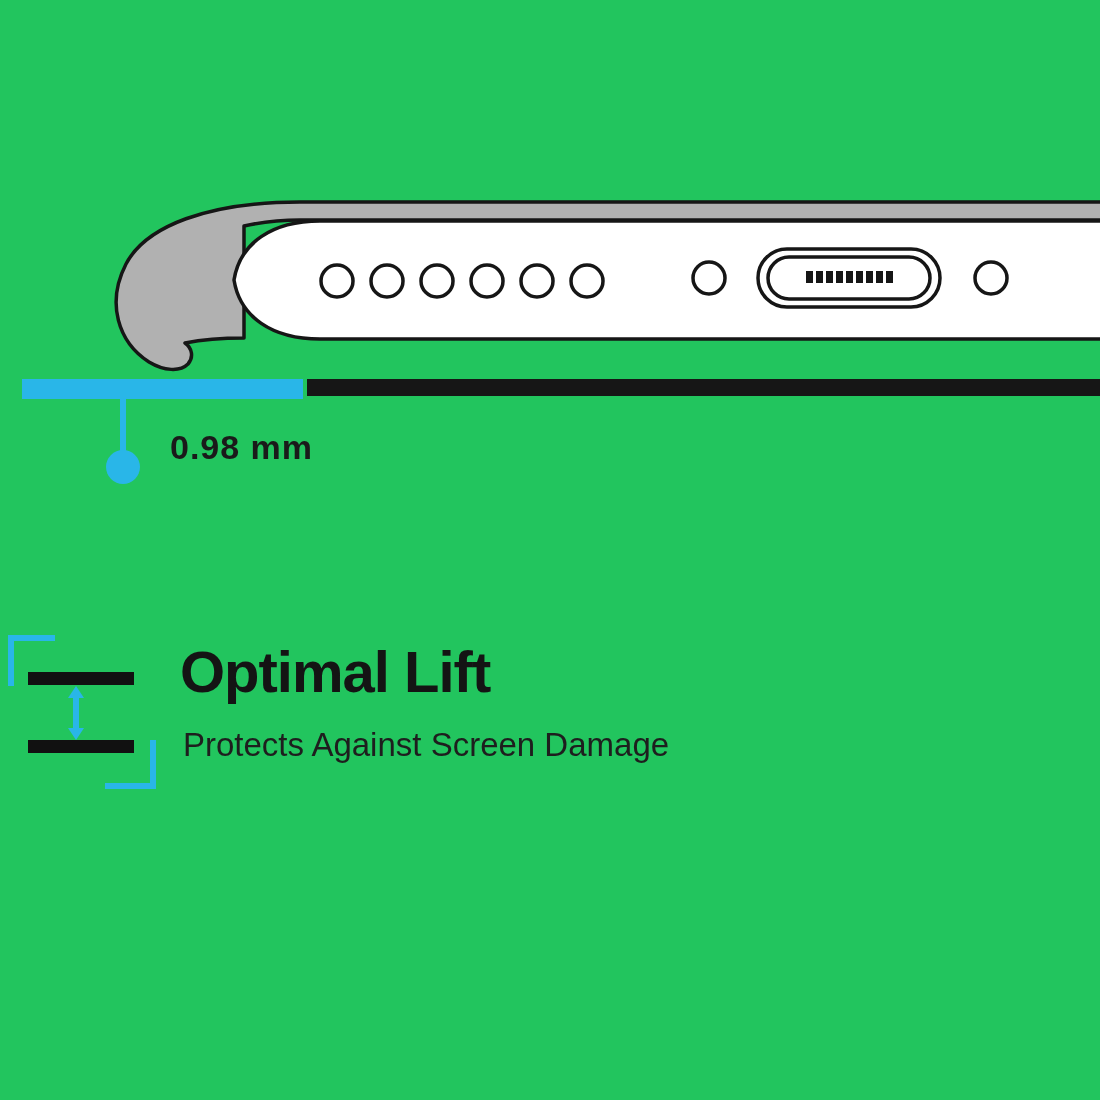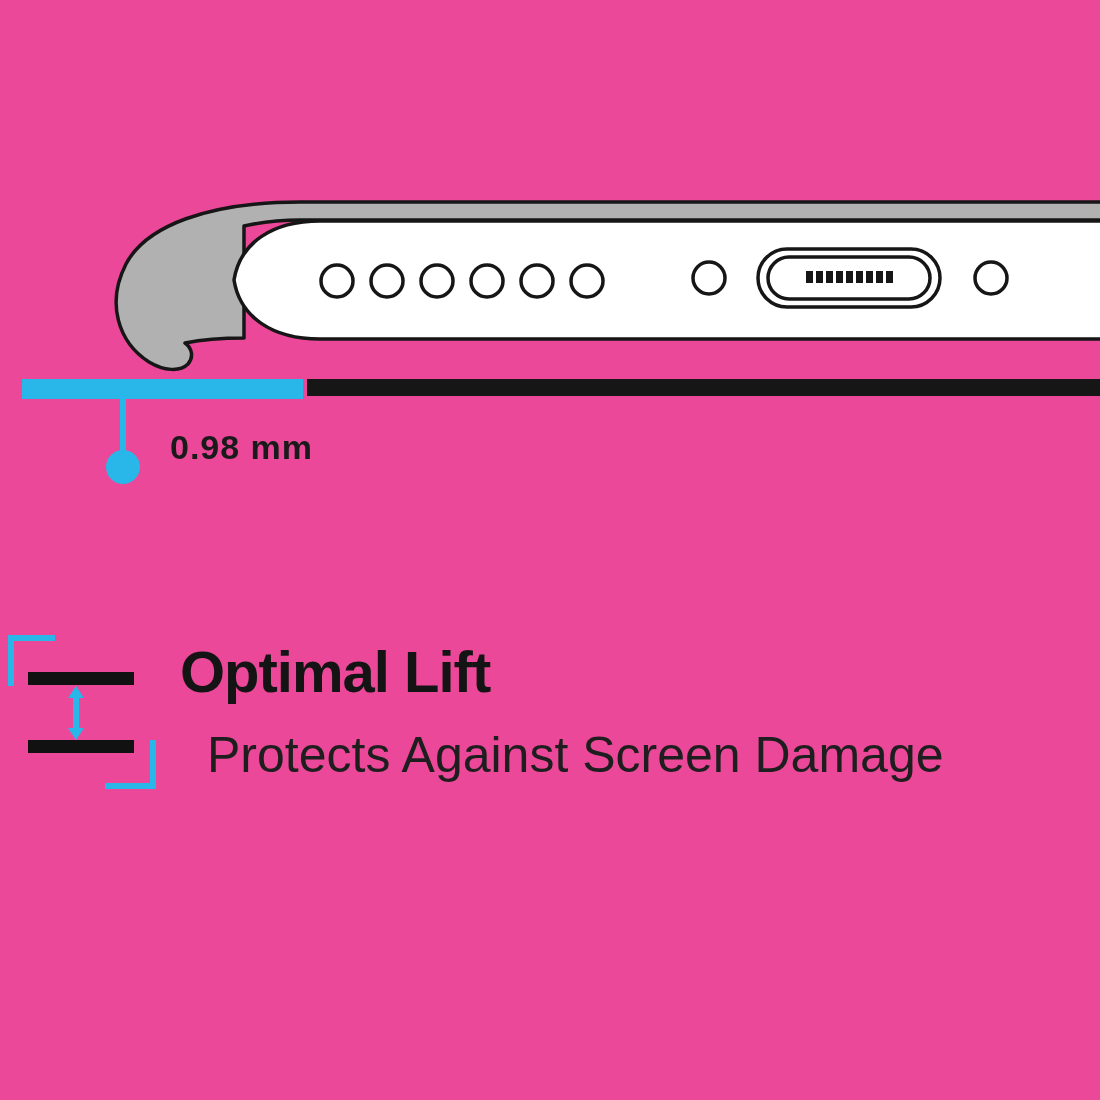--- a/index.html
+++ b/index.html
@@ -1,20 +1,20 @@
 <!DOCTYPE html>
 <html><head>
 <meta charset="utf-8">
 <style>
   html, body { margin: 0; padding: 0; background: #ffffff; }
   .page {
     position: relative;
     width: 1100px;
     height: 1100px;
-    background: #ec4899;
+    background: #22c55e;
     overflow: hidden;
     font-family: "Liberation Sans", sans-serif;
   }
   .main-illustration { position: absolute; left: 0; top: 0; }
   .outline-stroke { stroke: #161616; stroke-width: 3.5; }
   .hole { fill: #ffffff; }
   .measurement-label {
     position: absolute;
     left: 170px;
     top: 428px;
@@ -31,25 +31,24 @@
     font-size: 58px;
     font-weight: bold;
     color: #141414;
     letter-spacing: -1px;
     white-space: nowrap;
   }
   .feature-subtitle {
     position: absolute;
     left: 183px;
     top: 726px;
-    font-size: 50px;
+    font-size: 33px;
     font-weight: normal;
     color: #1e1e1e;
     white-space: nowrap;
-    margin-left: 24px;
   }
 </style>
 </head>
 <body>
 
 <div class="page">
 
   <svg class="main-illustration" width="1100" height="500" viewBox="0 0 1100 500">
 
     <path class="outline-stroke" stroke-linejoin="round" d="M 1104 202 L 300 202

